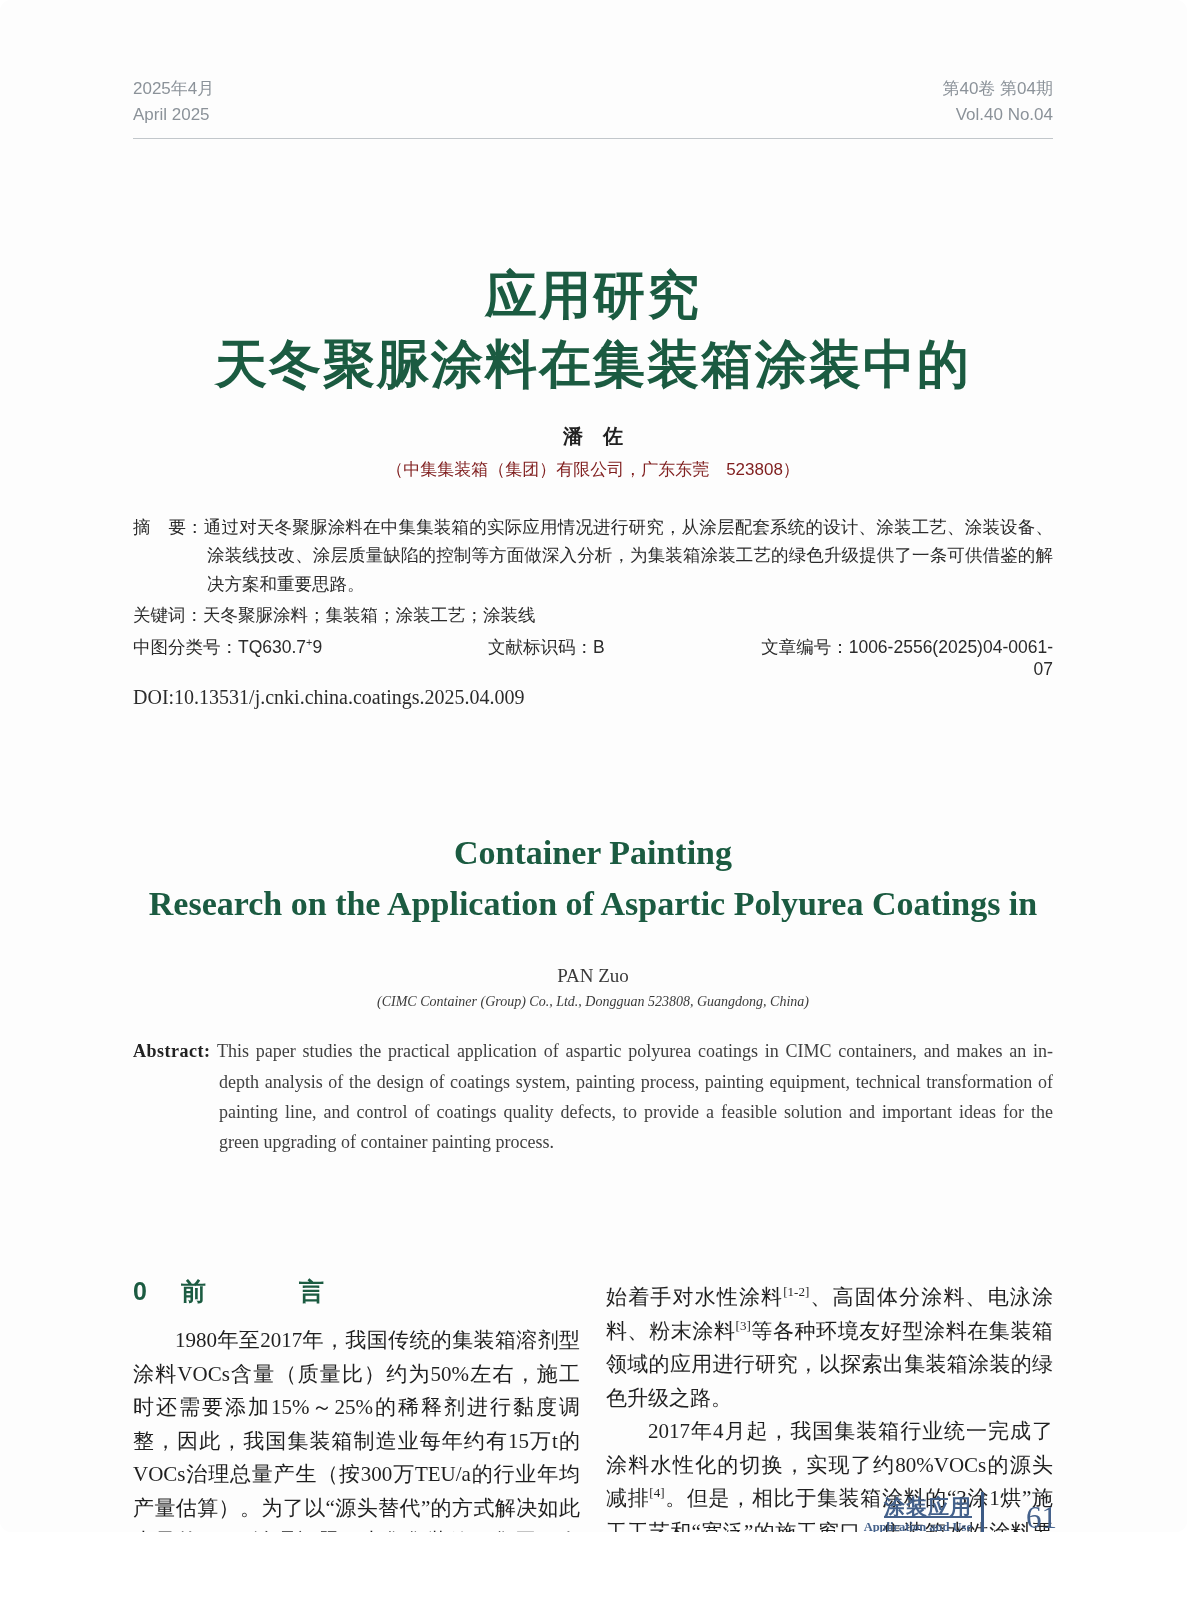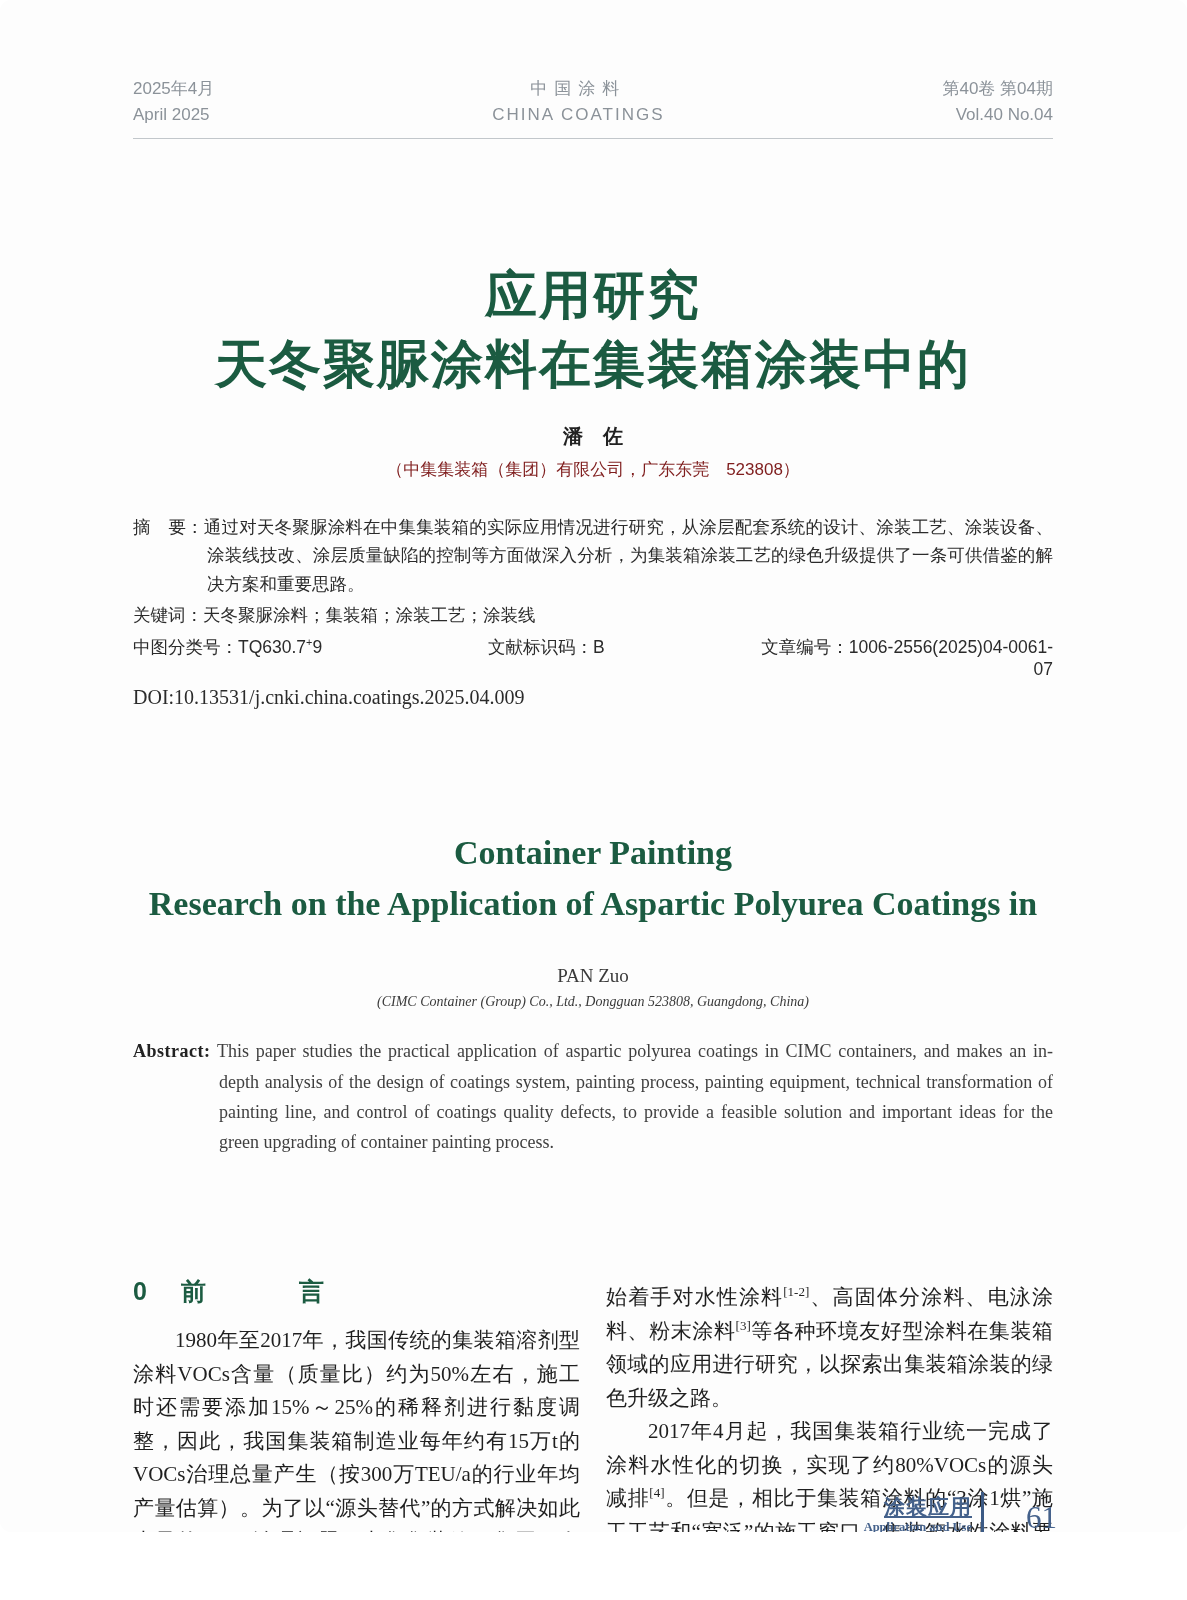--- a/index.html
+++ b/index.html
@@ -91,24 +91,20 @@
 <body>
 
 <div class="page">
   <div class="content">
 
     <div class="jheader">
       <div class="cell c-left">
         <div class="cn">2025年4月</div>
         <div class="en">April 2025</div>
       </div>
-      <div class="cell c-center">
-        <div class="cn">中国涂料</div>
-        <div class="en">CHINA COATINGS</div>
-      </div>
       <div class="cell c-right">
         <div class="cn">第40卷 第04期</div>
         <div class="en">Vol.40 No.04</div>
       </div>
     </div>
 
     <h1 class="cn-title">
       <span style="display:block">应用研究</span>
       <span style="display:block">天冬聚脲涂料在集装箱涂装中的</span>
     </h1>

